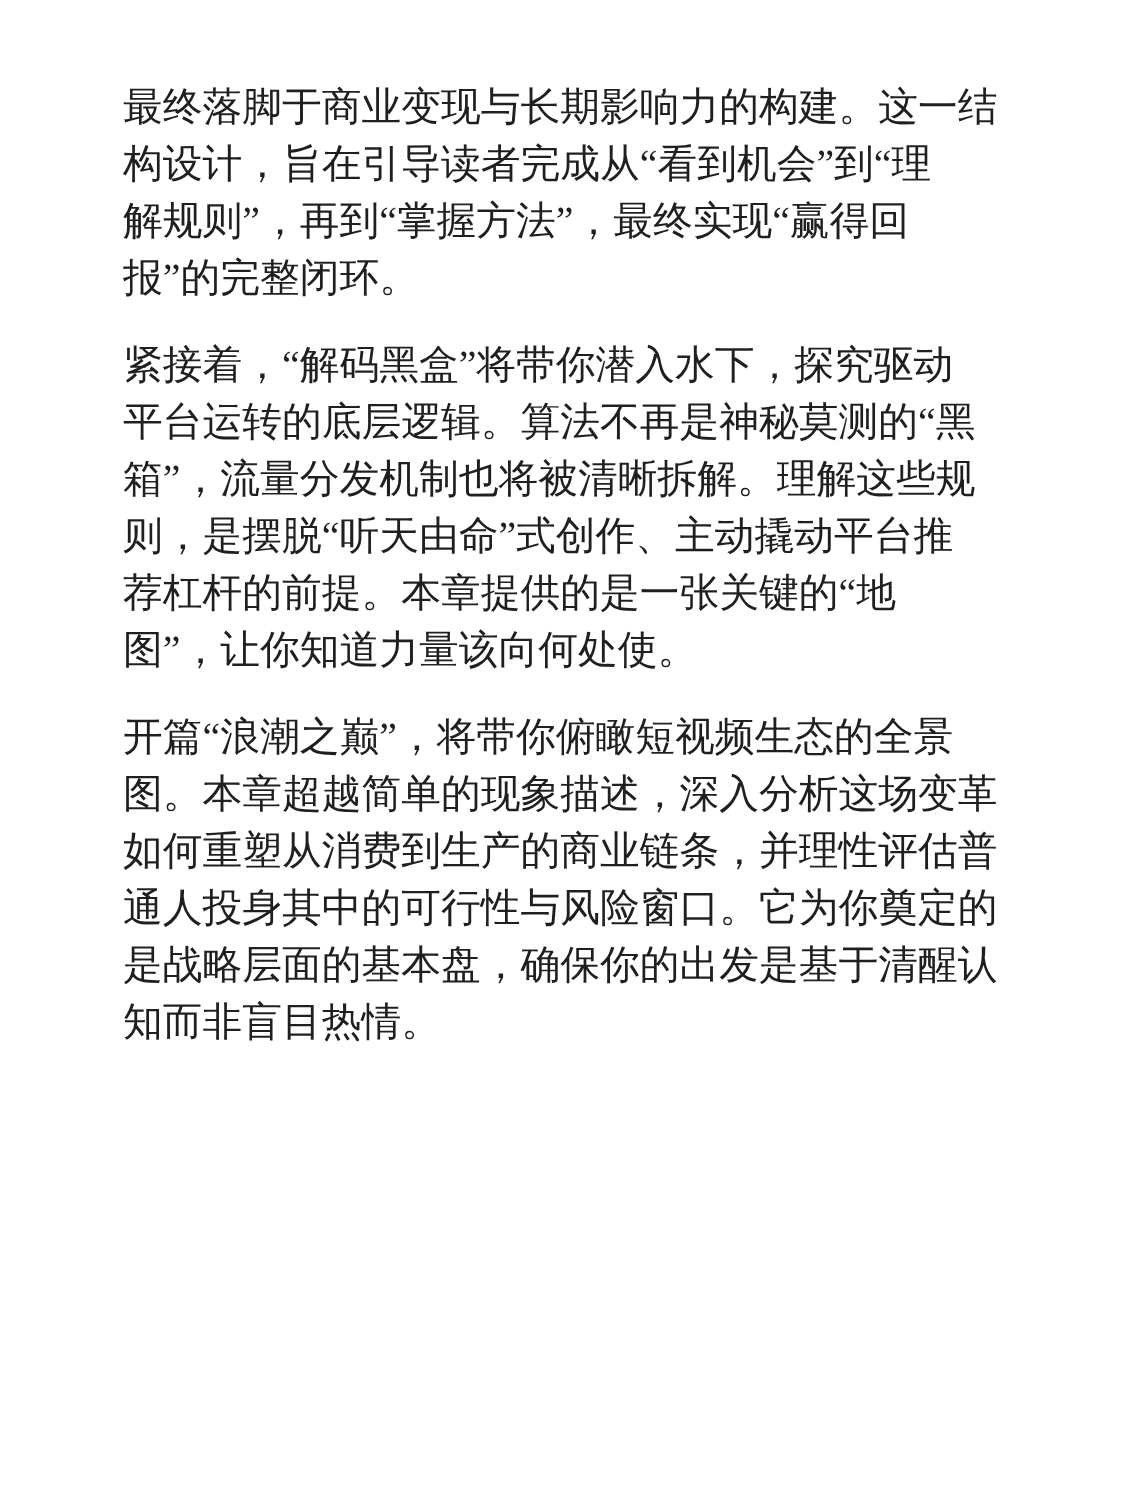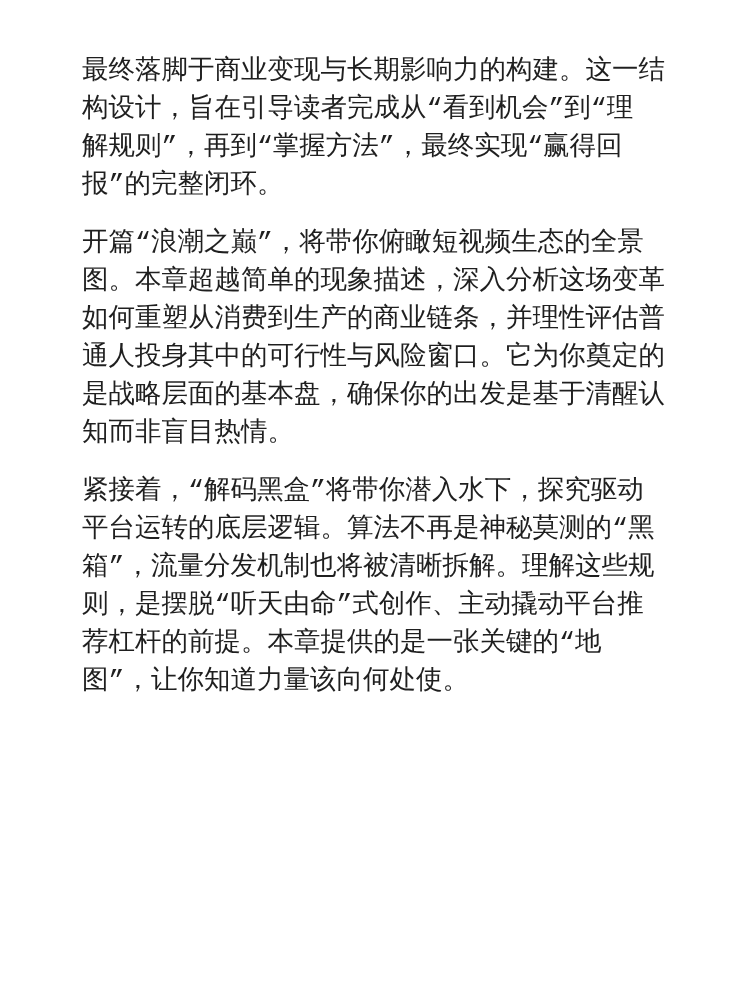--- a/index.html
+++ b/index.html
@@ -6,21 +6,21 @@
     margin: 0;
     padding: 0;
     background: #ffffff;
   }
   .page {
     position: relative;
     width: 750px;
     height: 804px;
     background: #ffffff;
     overflow: hidden;
-    font-family: Liberation Mono, monospace;
+    font-family: Liberation Serif, serif;
   }
   .content {
     position: absolute;
     left: 82px;
     top: 52px;
     width: 620px;
   }
   .para {
     margin: 0 0 20px 0;
     font-size: 26.5px;
@@ -44,27 +44,27 @@
 </style>
 </head>
 <body>
 
 <div class="page">
   <div class="content">
     <p class="para">最终落脚于商业变现与长期影响力的构建。这一结
 构设计，旨在引导读者完成从“看到机会”到“理
 解规则”，再到“掌握方法”，最终实现“赢得回
 报”的完整闭环。</p>
+    <p class="para">紧接着，“解码黑盒”将带你潜入水下，探究驱动
+平台运转的底层逻辑。算法不再是神秘莫测的“黑
+箱”，流量分发机制也将被清晰拆解。理解这些规
+则，是摆脱“听天由命”式创作、主动撬动平台推
+荐杠杆的前提。本章提供的是一张关键的“地
+图”，让你知道力量该向何处使。</p>
     <p class="para">开篇“浪潮之巅”，将带你俯瞰短视频生态的全景
 图。本章超越简单的现象描述，深入分析这场变革
 如何重塑从消费到生产的商业链条，并理性评估普
 通人投身其中的可行性与风险窗口。它为你奠定的
 是战略层面的基本盘，确保你的出发是基于清醒认
 知而非盲目热情。</p>
-    <p class="para">紧接着，“解码黑盒”将带你潜入水下，探究驱动
-平台运转的底层逻辑。算法不再是神秘莫测的“黑
-箱”，流量分发机制也将被清晰拆解。理解这些规
-则，是摆脱“听天由命”式创作、主动撬动平台推
-荐杠杆的前提。本章提供的是一张关键的“地
-图”，让你知道力量该向何处使。</p>
   </div>
   <div class="footer">第 5 页，共 243 页</div>
 </div>
 
 </body></html>

